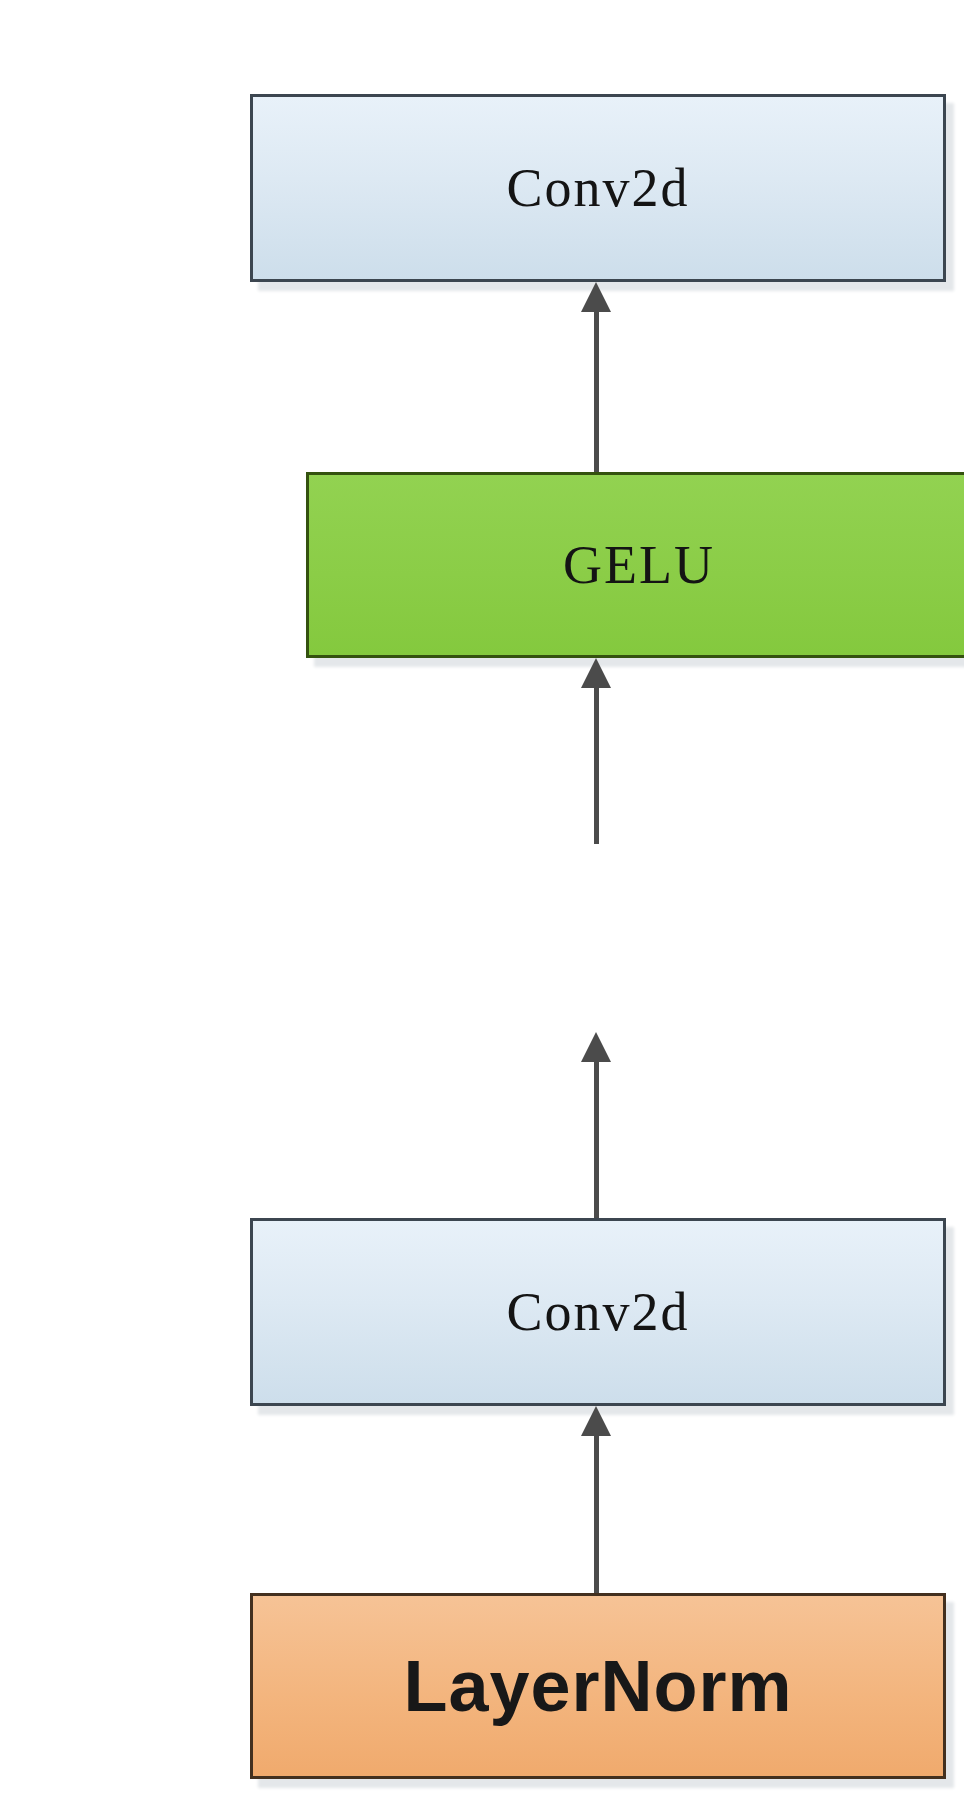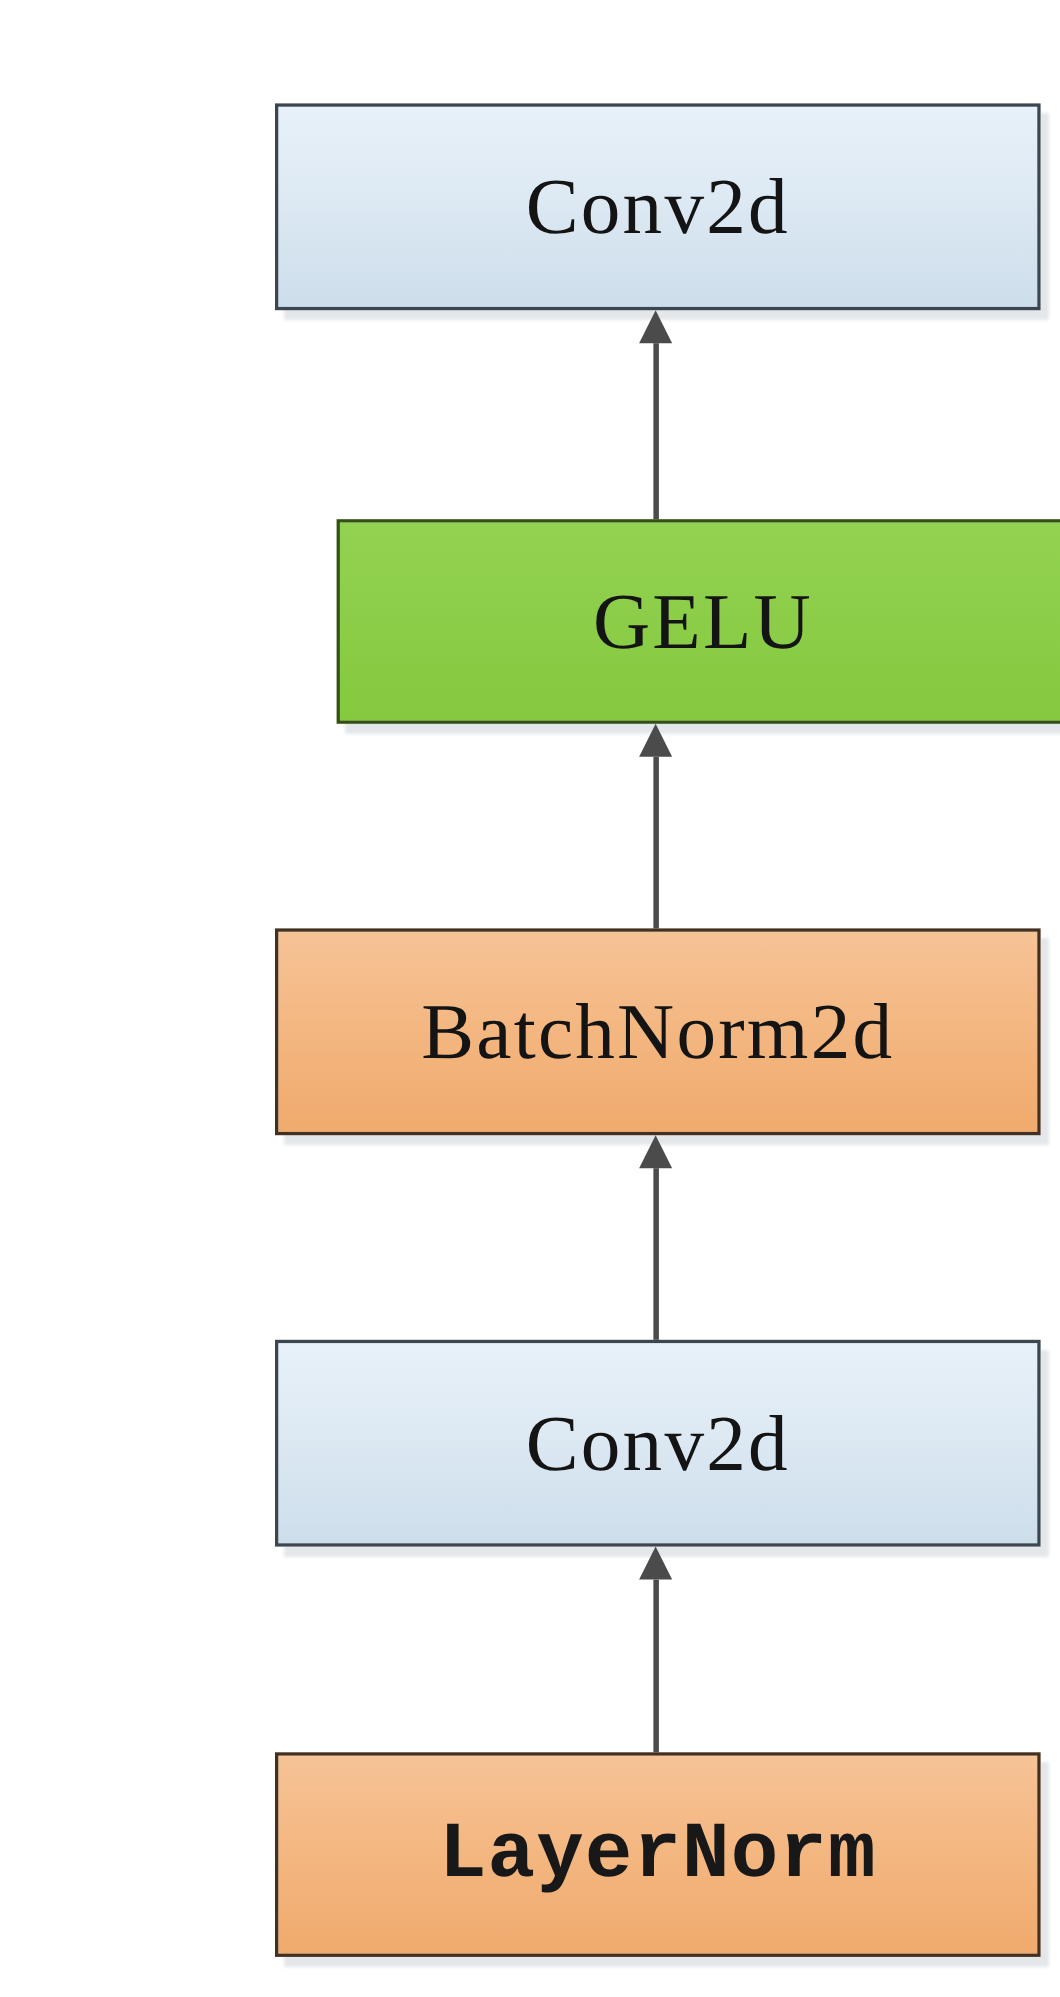--- a/index.html
+++ b/index.html
@@ -31,21 +31,21 @@
   .node {
     position: absolute;
     left: 250px;
     width: 696px;
     height: 188px;
     box-sizing: border-box;
     display: flex;
     align-items: center;
     justify-content: center;
     border: 3px solid #3c4650;
-    font-size: 72px;
+    font-size: 54px;
     letter-spacing: 2px;
     color: #141414;
     box-shadow: 8px 9px 3px #e4e7ea;
   }
   .node--conv {
     background: linear-gradient(180deg, #e8f1f9 0%, #dde9f3 45%, #cddeeb 100%);
     border-color: #3c4650;
   }
   .node--activation {
     background: linear-gradient(180deg, #92d251 0%, #8bcd47 55%, #84c93e 100%);
@@ -56,21 +56,21 @@
     border-color: #43301f;
   }
 
   #node-0 { top: 94px;  height: 188px; }
   #node-1 { top: 472px; height: 186px; left: 258px; width: 666px; margin-left: 48px; }
   #node-2 { top: 844px; height: 188px; }
   #node-3 { top: 1218px; height: 188px; }
   #node-4 {
     top: 1593px;
     height: 186px;
-    font-family: Liberation Mono, monospace;
+    font-family: Liberation Sans, sans-serif;
     font-weight: 700;
     font-size: 72px;
     letter-spacing: 1px;
     color: #181818;
   }
 
   .arrow {
     position: absolute;
     left: 568px;
     width: 56px;
@@ -112,23 +112,20 @@
 
   <div class="node node--activation" id="node-1">
     <span>GELU</span>
   </div>
 
   <div class="arrow" id="arrow-1">
     <span class="arrow-head"></span>
     <span class="arrow-shaft"></span>
   </div>
 
-  <div class="node node--norm" id="node-2">
-    <span>BatchNorm2d</span>
-  </div>
 
   <div class="arrow" id="arrow-2">
     <span class="arrow-head"></span>
     <span class="arrow-shaft"></span>
   </div>
 
   <div class="node node--conv" id="node-3">
     <span>Conv2d</span>
   </div>
 

